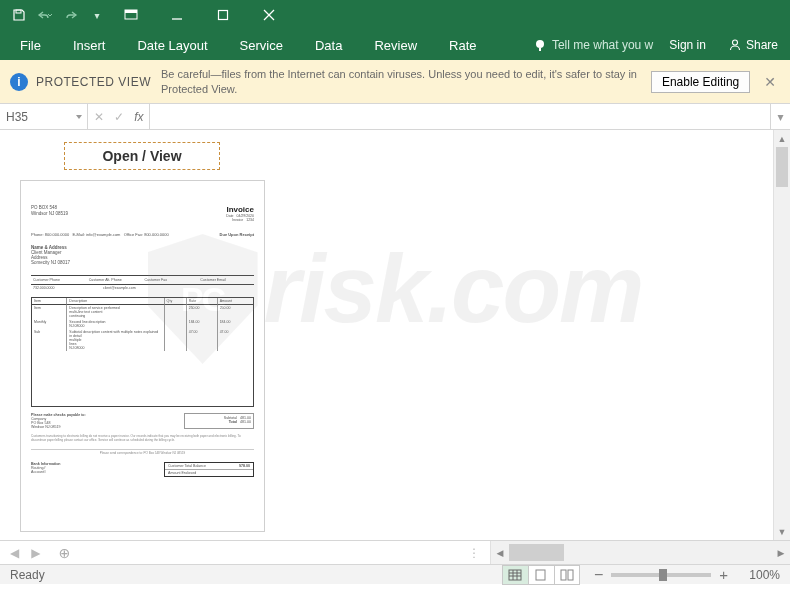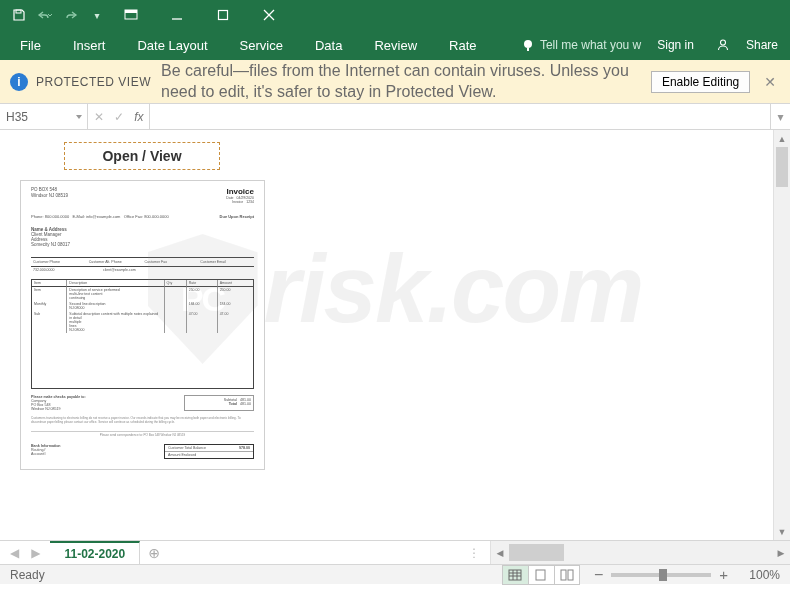--- a/index.html
+++ b/index.html
@@ -14,27 +14,27 @@
 .title-bar .win-controls .btn { width: 46px; height: 30px; display: flex; align-items: center; justify-content: center; }
 .title-bar svg { display: block; }
 
 
 .ribbon { height: 30px; background: #217346; display: flex; align-items: stretch; color: #fff; font-size: 13px; }
 .ribbon .tab { padding: 0 12px; display: flex; align-items: center; cursor: pointer; margin-left: 8px; }
 .ribbon .tab.file { background: #217346; }
 .ribbon .spacer { flex: 1; }
 .ribbon .tell-me { display: flex; align-items: center; padding: 0 6px; color: #d0e9dc; font-size: 12px; }
 .ribbon .acct { display: flex; align-items: center; padding: 0 10px; font-size: 12px; }
-.ribbon .share { display: flex; align-items: center; padding: 0 12px; gap: 16px; font-size: 12px; }
+.ribbon .share { display: flex; align-items: center; padding: 0 12px; gap: 4px; font-size: 12px; }
 
 
 .protected { height: 44px; background: #fdf3d4; border-bottom: 1px solid #d6d6d6; display: flex; align-items: center; padding: 0 10px; font-size: 12px; color: #555; }
 .protected .shield { width: 18px; height: 18px; background: #2b7cd3; border-radius: 50%; display: flex; align-items: center; justify-content: center; color: #fff; font-size: 12px; font-weight: bold; margin-right: 8px; }
 .protected .ptitle { font-size: 12px; letter-spacing: 0.5px; color: #555; margin-right: 10px; }
-.protected .pmsg { flex: 1; line-height: 1.3; color: #6a6a6a; font-size: 16px; }
+.protected .pmsg { flex: 1; line-height: 1.3; color: #6a6a6a; font-size: 11px; }
 .protected button { background: #fdfdfd; border: 1px solid #b5b5b5; padding: 3px 10px; font-size: 12px; cursor: pointer; }
 .protected .close-x { margin-left: 10px; color: #888; font-size: 14px; cursor: pointer; padding: 0 4px; }
 
 
 .formula-bar { height: 26px; display: flex; align-items: stretch; border-bottom: 1px solid #d6d6d6; font-size: 12px; background: #fff; }
 .formula-bar .name-box { width: 88px; border-right: 1px solid #d6d6d6; display: flex; align-items: center; padding: 0 6px; color: #666; position: relative; }
 .formula-bar .name-box::after { content: ""; position: absolute; right: 5px; top: 11px; border-left: 3px solid transparent; border-right: 3px solid transparent; border-top: 4px solid #999; }
 .formula-bar .fx-tools { display: flex; align-items: center; border-right: 1px solid #d6d6d6; padding: 0 6px; gap: 10px; color: #bbb; }
 .formula-bar .fx-label { font-style: italic; color: #777; }
 .formula-bar .fx-input { flex: 1; border: none; outline: none; padding: 0 6px; }
@@ -44,21 +44,21 @@
 .sheet-area { position: relative; height: 410px; background: #fff; overflow: hidden; }
 .vscroll { position: absolute; right: 0; top: 0; bottom: 0; width: 17px; background: #f1f1f1; border-left: 1px solid #e0e0e0; display: flex; flex-direction: column; }
 .vscroll .arrow { height: 17px; display: flex; align-items: center; justify-content: center; color: #888; font-size: 9px; }
 .vscroll .track { flex: 1; position: relative; }
 .vscroll .thumb { position: absolute; left: 2px; right: 2px; top: 0; height: 40px; background: #cfcfcf; }
 
 
 .openview { position: absolute; left: 64px; top: 12px; width: 156px; height: 28px; border: 1.5px dashed #c98f3e; background: #fff; display: flex; align-items: center; justify-content: center; font-weight: 700; font-size: 14px; color: #333; cursor: pointer; }
 
 
-.invoice-preview { position: absolute; left: 20px; top: 50px; width: 245px; height: 290px; border: 1px solid #cfcfcf; background: #fff; padding: 6px 10px; font-size: 4.5px; color: #555; overflow: hidden; }
+.invoice-preview { position: absolute; left: 20px; top: 50px; width: 245px; height: 352px; border: 1px solid #cfcfcf; background: #fff; padding: 24px 10px; font-size: 4.5px; color: #555; overflow: hidden; }
 .invoice-preview .hdr { display: flex; justify-content: space-between; }
 .invoice-preview .hdr .co { line-height: 1.3; }
 .invoice-preview .hdr .inv-title { text-align: right; }
 .invoice-preview .hdr .inv-title b { font-size: 8px; color: #222; }
 .invoice-preview .row-contact { margin-top: 10px; display: flex; justify-content: space-between; font-size: 4px; }
 .invoice-preview .na { margin-top: 8px; font-size: 4.5px; }
 .invoice-preview .cust-bar { margin-top: 10px; height: 10px; border-top: 1px solid #444; border-bottom: 1px solid #444; display: flex; font-size: 3.6px; align-items: center; }
 .invoice-preview .cust-bar span { flex: 1; padding: 0 2px; }
 .invoice-preview .items { margin-top: 6px; border: 1px solid #444; height: 110px; }
 .invoice-preview .items thead td { border-bottom: 1px solid #444; font-size: 3.6px; padding: 1px 2px; }
@@ -311,21 +311,20 @@
       </div>
     <span>risk.com</span>
   </div>
 </div>
 
 <div class="tabs-row">
   <div class="nav-arrows">
     <span>◀</span>
     <span>▶</span>
   </div>
-  <div class="sheet-tab">11-02-2020</div>
   <div class="add-sheet">⊕</div>
   <div class="gap"></div>
   <div class="dots">⋮</div>
   <div class="hscroll">
     <div class="harrow">◀</div>
     <div class="htrack">
         <div class="hthumb"></div>
       </div>
     <div class="harrow">▶</div>
   </div>

